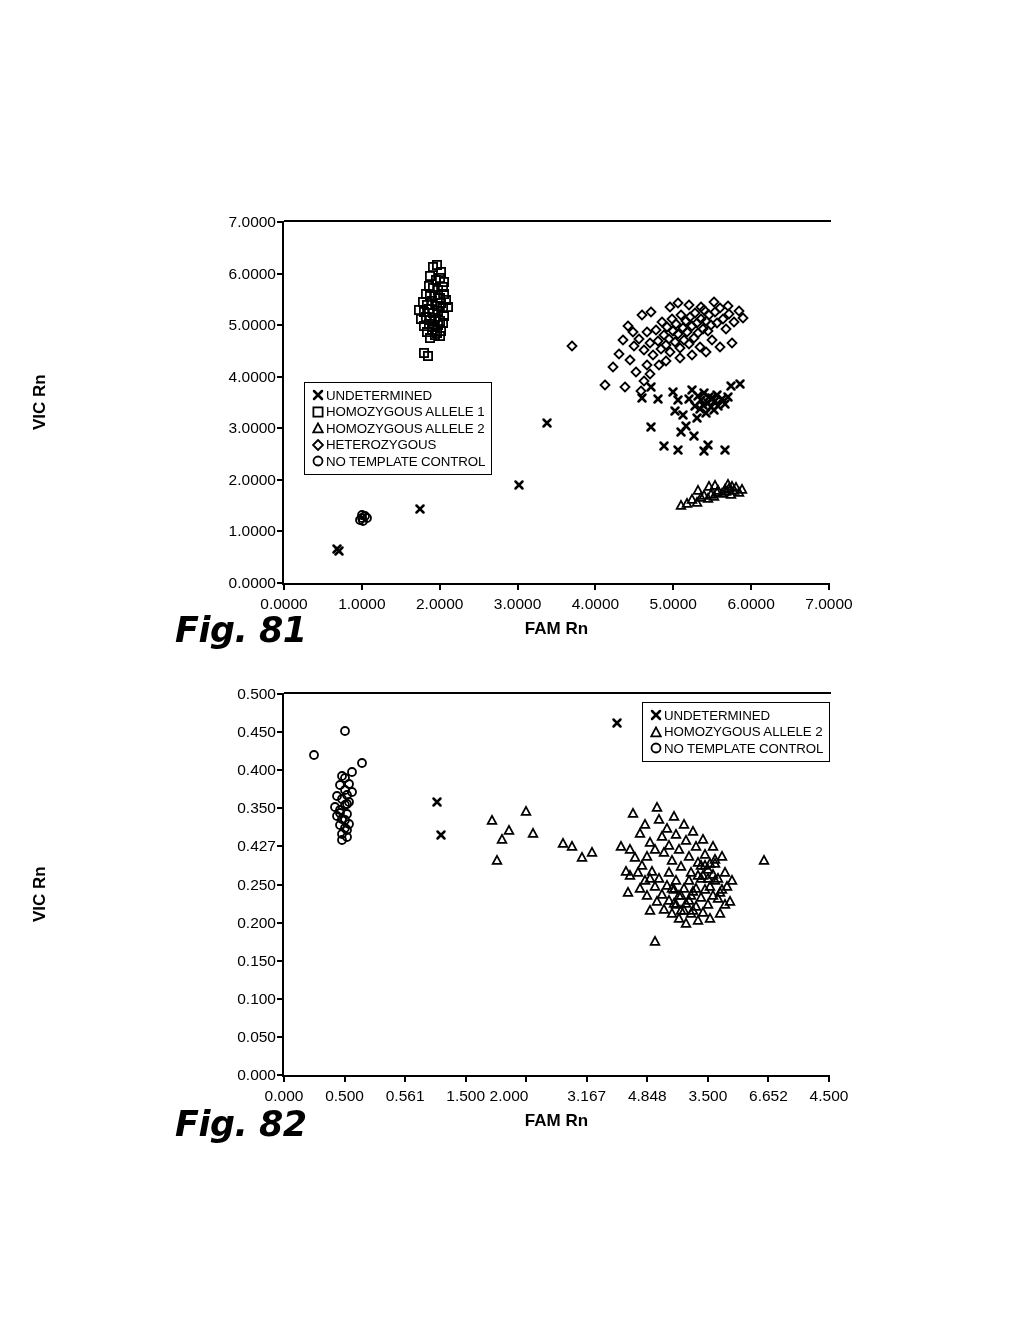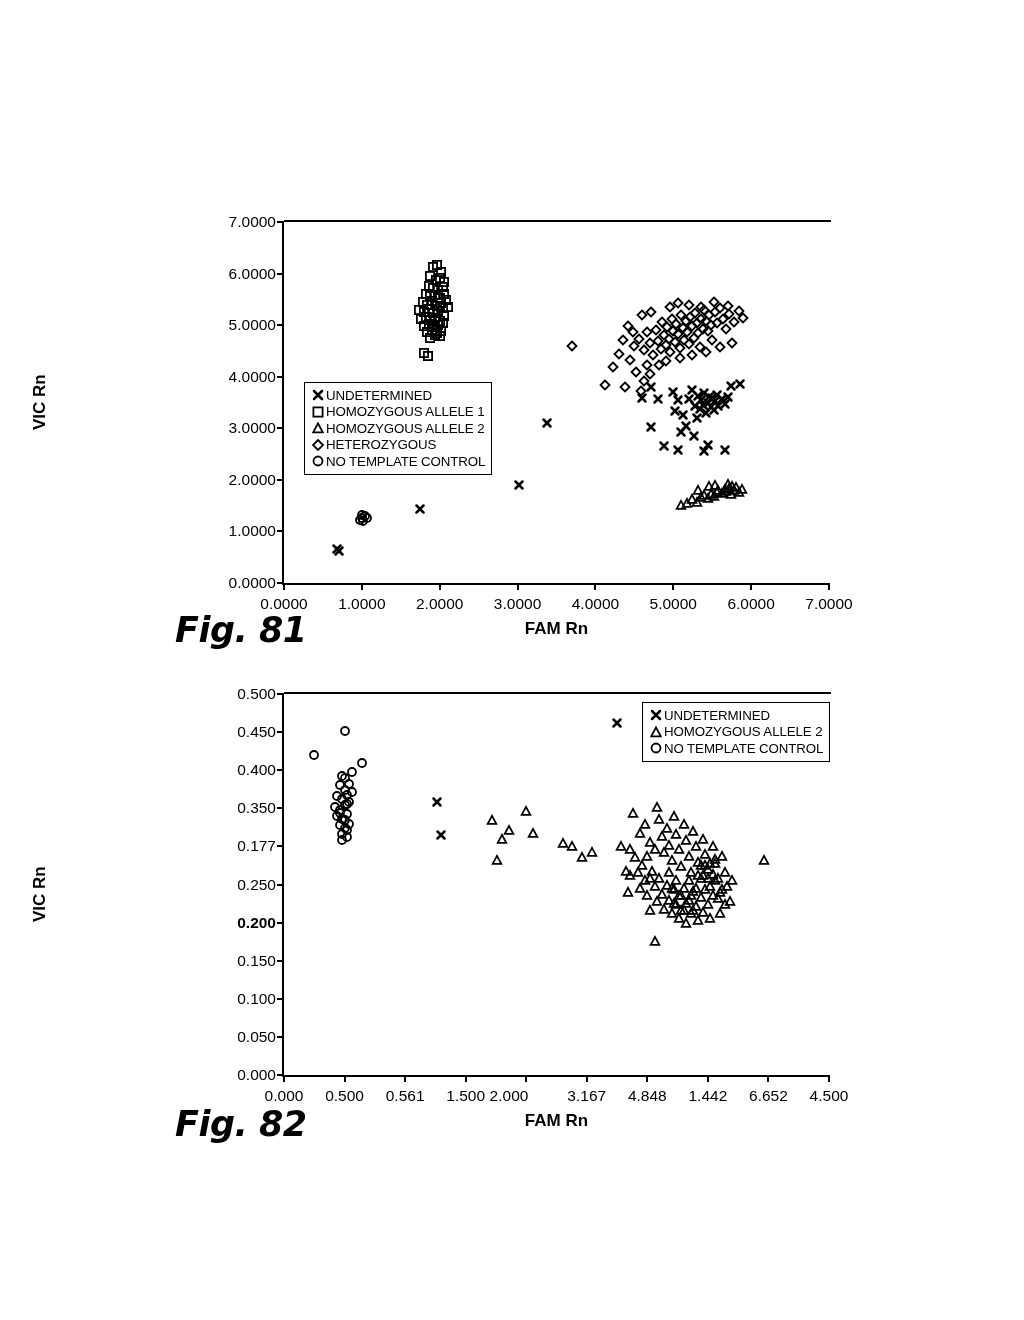--- a/index.html
+++ b/index.html
@@ -1197,25 +1197,25 @@
           <div class="axis-line-top" style="left: 0px; top: -2px; width: 547px; height: 2px;"></div>
           <div class="tick tick-y" style="top: 380px;"></div>
           <div class="ticklabel ticklabel-y" style="left: -70px; width: 62px; top: 381px;">0.000</div>
           <div class="tick tick-y" style="top: 341.9px;"></div>
           <div class="ticklabel ticklabel-y" style="left: -70px; width: 62px; top: 342.9px;">0.050</div>
           <div class="tick tick-y" style="top: 303.8px;"></div>
           <div class="ticklabel ticklabel-y" style="left: -70px; width: 62px; top: 304.8px;">0.100</div>
           <div class="tick tick-y" style="top: 265.7px;"></div>
           <div class="ticklabel ticklabel-y" style="left: -70px; width: 62px; top: 266.7px;">0.150</div>
           <div class="tick tick-y" style="top: 227.6px;"></div>
-          <div class="ticklabel ticklabel-y" style="left: -70px; width: 62px; top: 228.6px; font-weight: bold;">0.200</div>
+          <div class="ticklabel ticklabel-y" style="left: -70px; width: 62px; top: 228.6px;">0.200</div>
           <div class="tick tick-y" style="top: 189.5px;"></div>
           <div class="ticklabel ticklabel-y" style="left: -70px; width: 62px; top: 190.5px;">0.250</div>
           <div class="tick tick-y" style="top: 151.4px;"></div>
-          <div class="ticklabel ticklabel-y" style="left: -70px; width: 62px; top: 152.4px;">0.177</div>
+          <div class="ticklabel ticklabel-y" style="left: -70px; width: 62px; top: 152.4px;">0.427</div>
           <div class="tick tick-y" style="top: 113.3px;"></div>
           <div class="ticklabel ticklabel-y" style="left: -70px; width: 62px; top: 114.3px;">0.350</div>
           <div class="tick tick-y" style="top: 75.2px;"></div>
           <div class="ticklabel ticklabel-y" style="left: -70px; width: 62px; top: 76.2px;">0.400</div>
           <div class="tick tick-y" style="top: 37.1px;"></div>
           <div class="ticklabel ticklabel-y" style="left: -70px; width: 62px; top: 38.1px;">0.450</div>
           <div class="tick tick-y" style="top: -1px;"></div>
           <div class="ticklabel ticklabel-y" style="left: -70px; width: 62px; top: 0px;">0.500</div>
           <div class="tick tick-x" style="left: -1px; top: 381px;"></div>
           <div class="ticklabel ticklabel-x" style="left: 0px; top: 393px;">0.000</div>
@@ -1225,21 +1225,21 @@
           <div class="ticklabel ticklabel-x" style="left: 121.111px; top: 393px;">0.561</div>
           <div class="tick tick-x" style="left: 180.667px; top: 381px;"></div>
           <div class="ticklabel ticklabel-x" style="left: 181.667px; top: 393px;">1.500</div>
           <div class="tick tick-x" style="left: 241.222px; top: 381px;"></div>
           <div class="ticklabel ticklabel-x" style="left: 225px; top: 393px;">2.000</div>
           <div class="tick tick-x" style="left: 301.778px; top: 381px;"></div>
           <div class="ticklabel ticklabel-x" style="left: 302.778px; top: 393px;">3.167</div>
           <div class="tick tick-x" style="left: 362.333px; top: 381px;"></div>
           <div class="ticklabel ticklabel-x" style="left: 363.333px; top: 393px;">4.848</div>
           <div class="tick tick-x" style="left: 422.889px; top: 381px;"></div>
-          <div class="ticklabel ticklabel-x" style="left: 423.889px; top: 393px;">1.442</div>
+          <div class="ticklabel ticklabel-x" style="left: 423.889px; top: 393px;">3.500</div>
           <div class="tick tick-x" style="left: 483.444px; top: 381px;"></div>
           <div class="ticklabel ticklabel-x" style="left: 484.444px; top: 393px;">6.652</div>
           <div class="tick tick-x" style="left: 544px; top: 381px;"></div>
           <div class="ticklabel ticklabel-x" style="left: 545px; top: 393px;">4.500</div>
           <div class="axis-title-x" style="left: 0px; width: 545px; top: 417px;">FAM Rn</div>
           <div class="axis-title-y" style="left: -254px; top: 228px;">VIC Rn</div>
           <div class="pt" style="left: 333.056px; top: 28.956px;">
             <svg width="11" height="11">
               <path d="M2,2 L9,9 M9,2 L2,9" stroke="#000" stroke-width="2.5" stroke-linecap="round" fill="none"></path>
             </svg>

